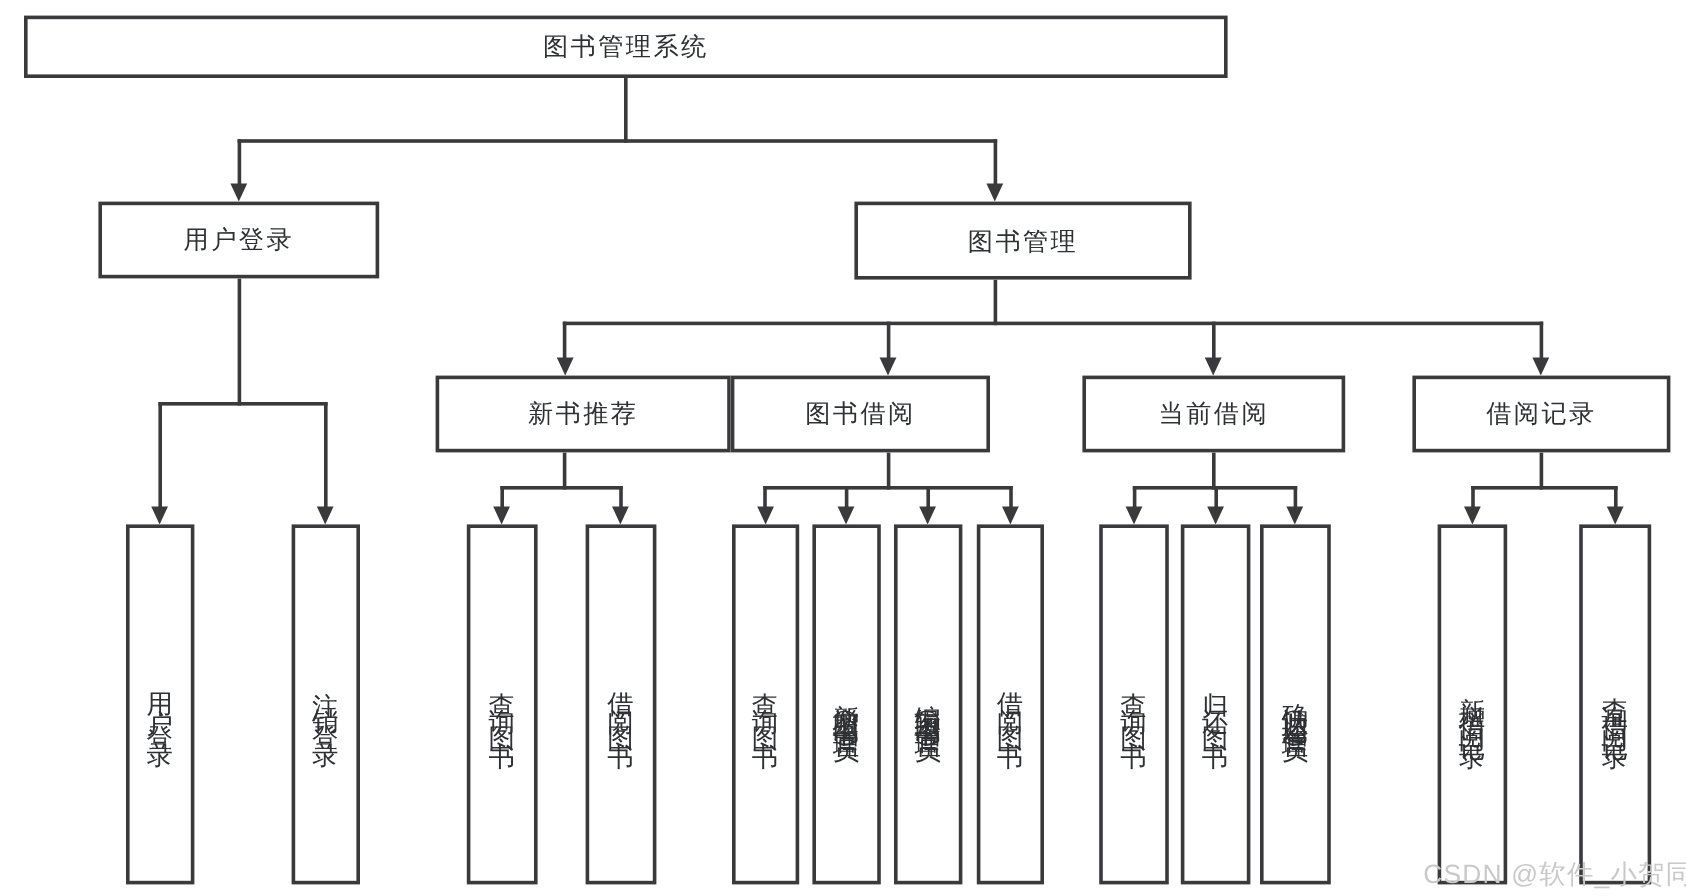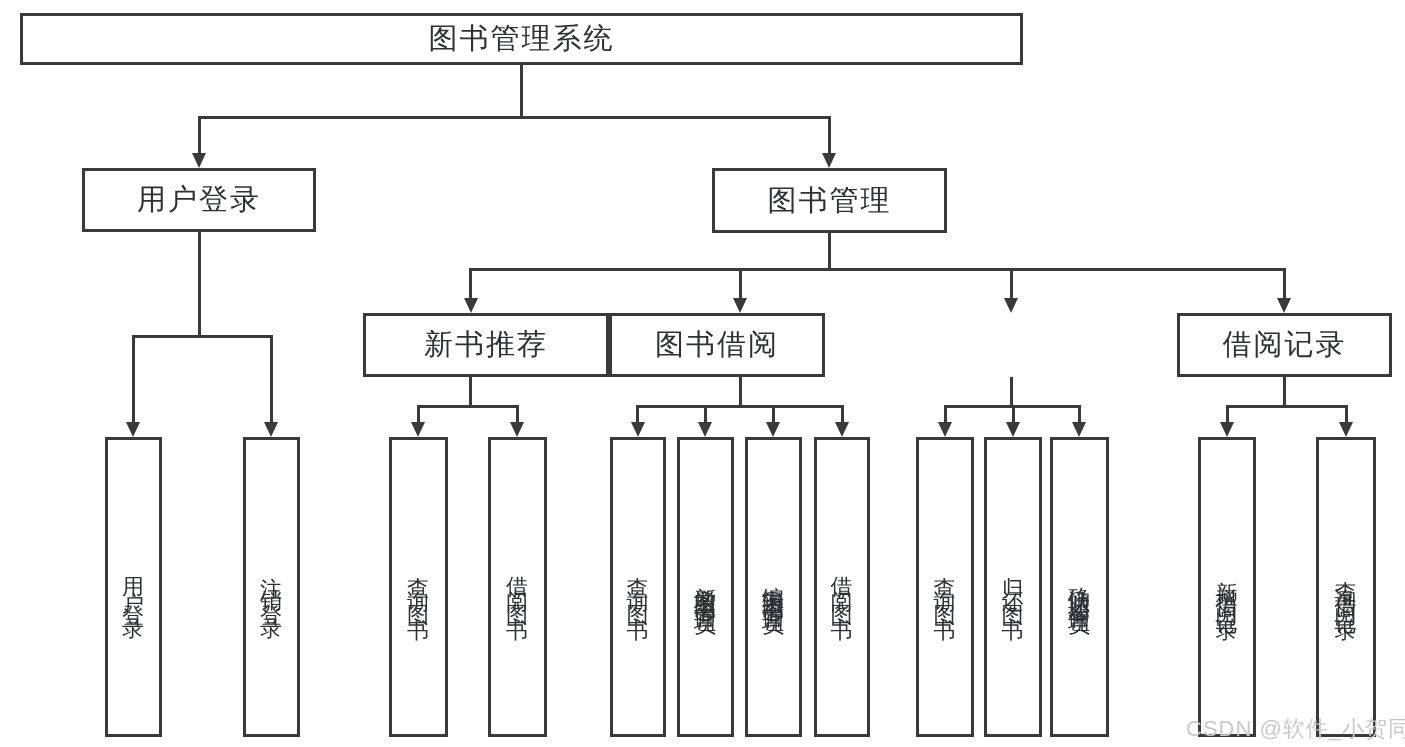--- a/index.html
+++ b/index.html
@@ -14,21 +14,21 @@
   
   .v{position:absolute;width:3px;background:var(--line);}
   .h{position:absolute;height:3px;background:var(--line);}
   .a{position:absolute;width:0;height:0;
      border-left:7px solid transparent;border-right:7px solid transparent;
      border-top:15px solid var(--line);}
   
   .node{
     position:absolute;background:var(--box-bg);border:3px solid var(--line);
     box-sizing:border-box;display:flex;align-items:center;justify-content:center;
-    font-size:29px;letter-spacing:2px;white-space:nowrap;
+    font-size:21px;letter-spacing:2px;white-space:nowrap;
   }
   .leaf{
     position:absolute;top:437px;height:300px;background:var(--box-bg);
     border:3px solid var(--line);box-sizing:border-box;
     display:flex;align-items:center;justify-content:center;
   }
   .vt{writing-mode:vertical-rl;text-orientation:mixed;font-size:22px;line-height:1.05;}
   .ls-wide{letter-spacing:14px;}
   .ls-mid{letter-spacing:8px;}
   .ls-tight{letter-spacing:4px;}
@@ -97,29 +97,32 @@
   <div class="a" style="left:1220px;top:422px"></div>
   <div class="a" style="left:1339px;top:422px"></div>
 
   <div class="node" style="left:20px;top:13px;width:1003px;height:52px">
     <span>图书管理系统</span>
   </div>
 
   <div class="node" style="left:82px;top:168px;width:234px;height:64px">
     <span>用户登录</span>
   </div>
-  <div class="node" style="left:712px;top:168px;width:235px;height:65px">
+  <div class="node" style="left:712px;top:168px;width:281px;height:65px">
     <span>图书管理</span>
   </div>
 
   <div class="node" style="left:363px;top:313px;width:246px;height:64px">
     <span>新书推荐</span>
   </div>
   <div class="node" style="left:609px;top:313px;width:216px;height:64px">
     <span>图书借阅</span>
+  </div>
+  <div class="node" style="left:902px;top:313px;width:219px;height:64px">
+    <span>当前借阅</span>
   </div>
   <div class="node" style="left:1177px;top:313px;width:215px;height:64px">
     <span>借阅记录</span>
   </div>
 
   <div class="leaf" style="left:105px;width:57px">
     <span class="vt ls-wide">用户登录</span>
   </div>
   <div class="leaf" style="left:243px;width:57px">
     <span class="vt ls-wide">注销登录</span>

